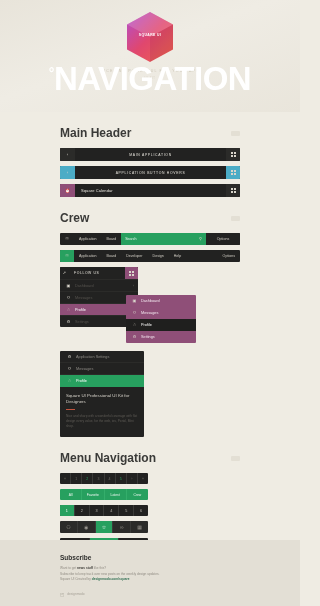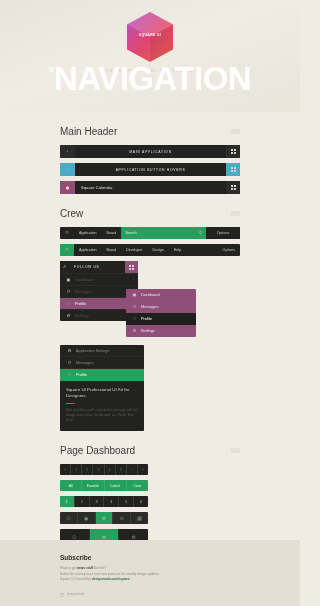--- a/index.html
+++ b/index.html
@@ -55,21 +55,21 @@
     line-height:1;
   }
   .hero-title .dot { font-size:14px; vertical-align:top; position:relative; top:4px; }
 
   
   .section { padding:0 60px; }
   .sec-head {
     display:flex; align-items:center; justify-content:space-between;
     margin:14px 0 8px 0;
   }
-  .sec-title { font-size:10px; color:#3a3a38; font-weight:normal; }
+  .sec-title { font-size:12px; color:#3a3a38; font-weight:bold; }
   .sec-tag { width:9px; height:5px; background:#e3dfd4; border-radius:1px; }
 
   
   .bar {
     display:flex; align-items:stretch; height:13px;
     background:#222221; margin-bottom:5px; border-radius:1px; overflow:hidden;
   }
   .bar-left {
     width:15px; display:flex; align-items:center; justify-content:center;
     flex:0 0 15px;
@@ -395,21 +395,21 @@
       <div class="card-body">
         <div class="card-title">Square UI Professional UI Kit for Designers</div>
         <div class="card-rule"></div>
         <div class="card-text">Nice and sharp with a wonderful coverage with flat design every value, for the web, ios, Portal, Mini shop.</div>
       </div>
     </div>
   </div>
 
   <div class="section">
     <div class="sec-head">
-      <div class="sec-title">Page Dashboard</div>
+      <div class="sec-title">Menu Navigation</div>
       <div class="sec-tag"></div>
     </div>
 
     <div class="pbar">
       <div class="pcell">«</div>
       <div class="pcell sep">1</div>
       <div class="pcell sep green-t">2</div>
       <div class="pcell sep">3</div>
       <div class="pcell sep">4</div>
       <div class="pcell sep green-t">5</div>

